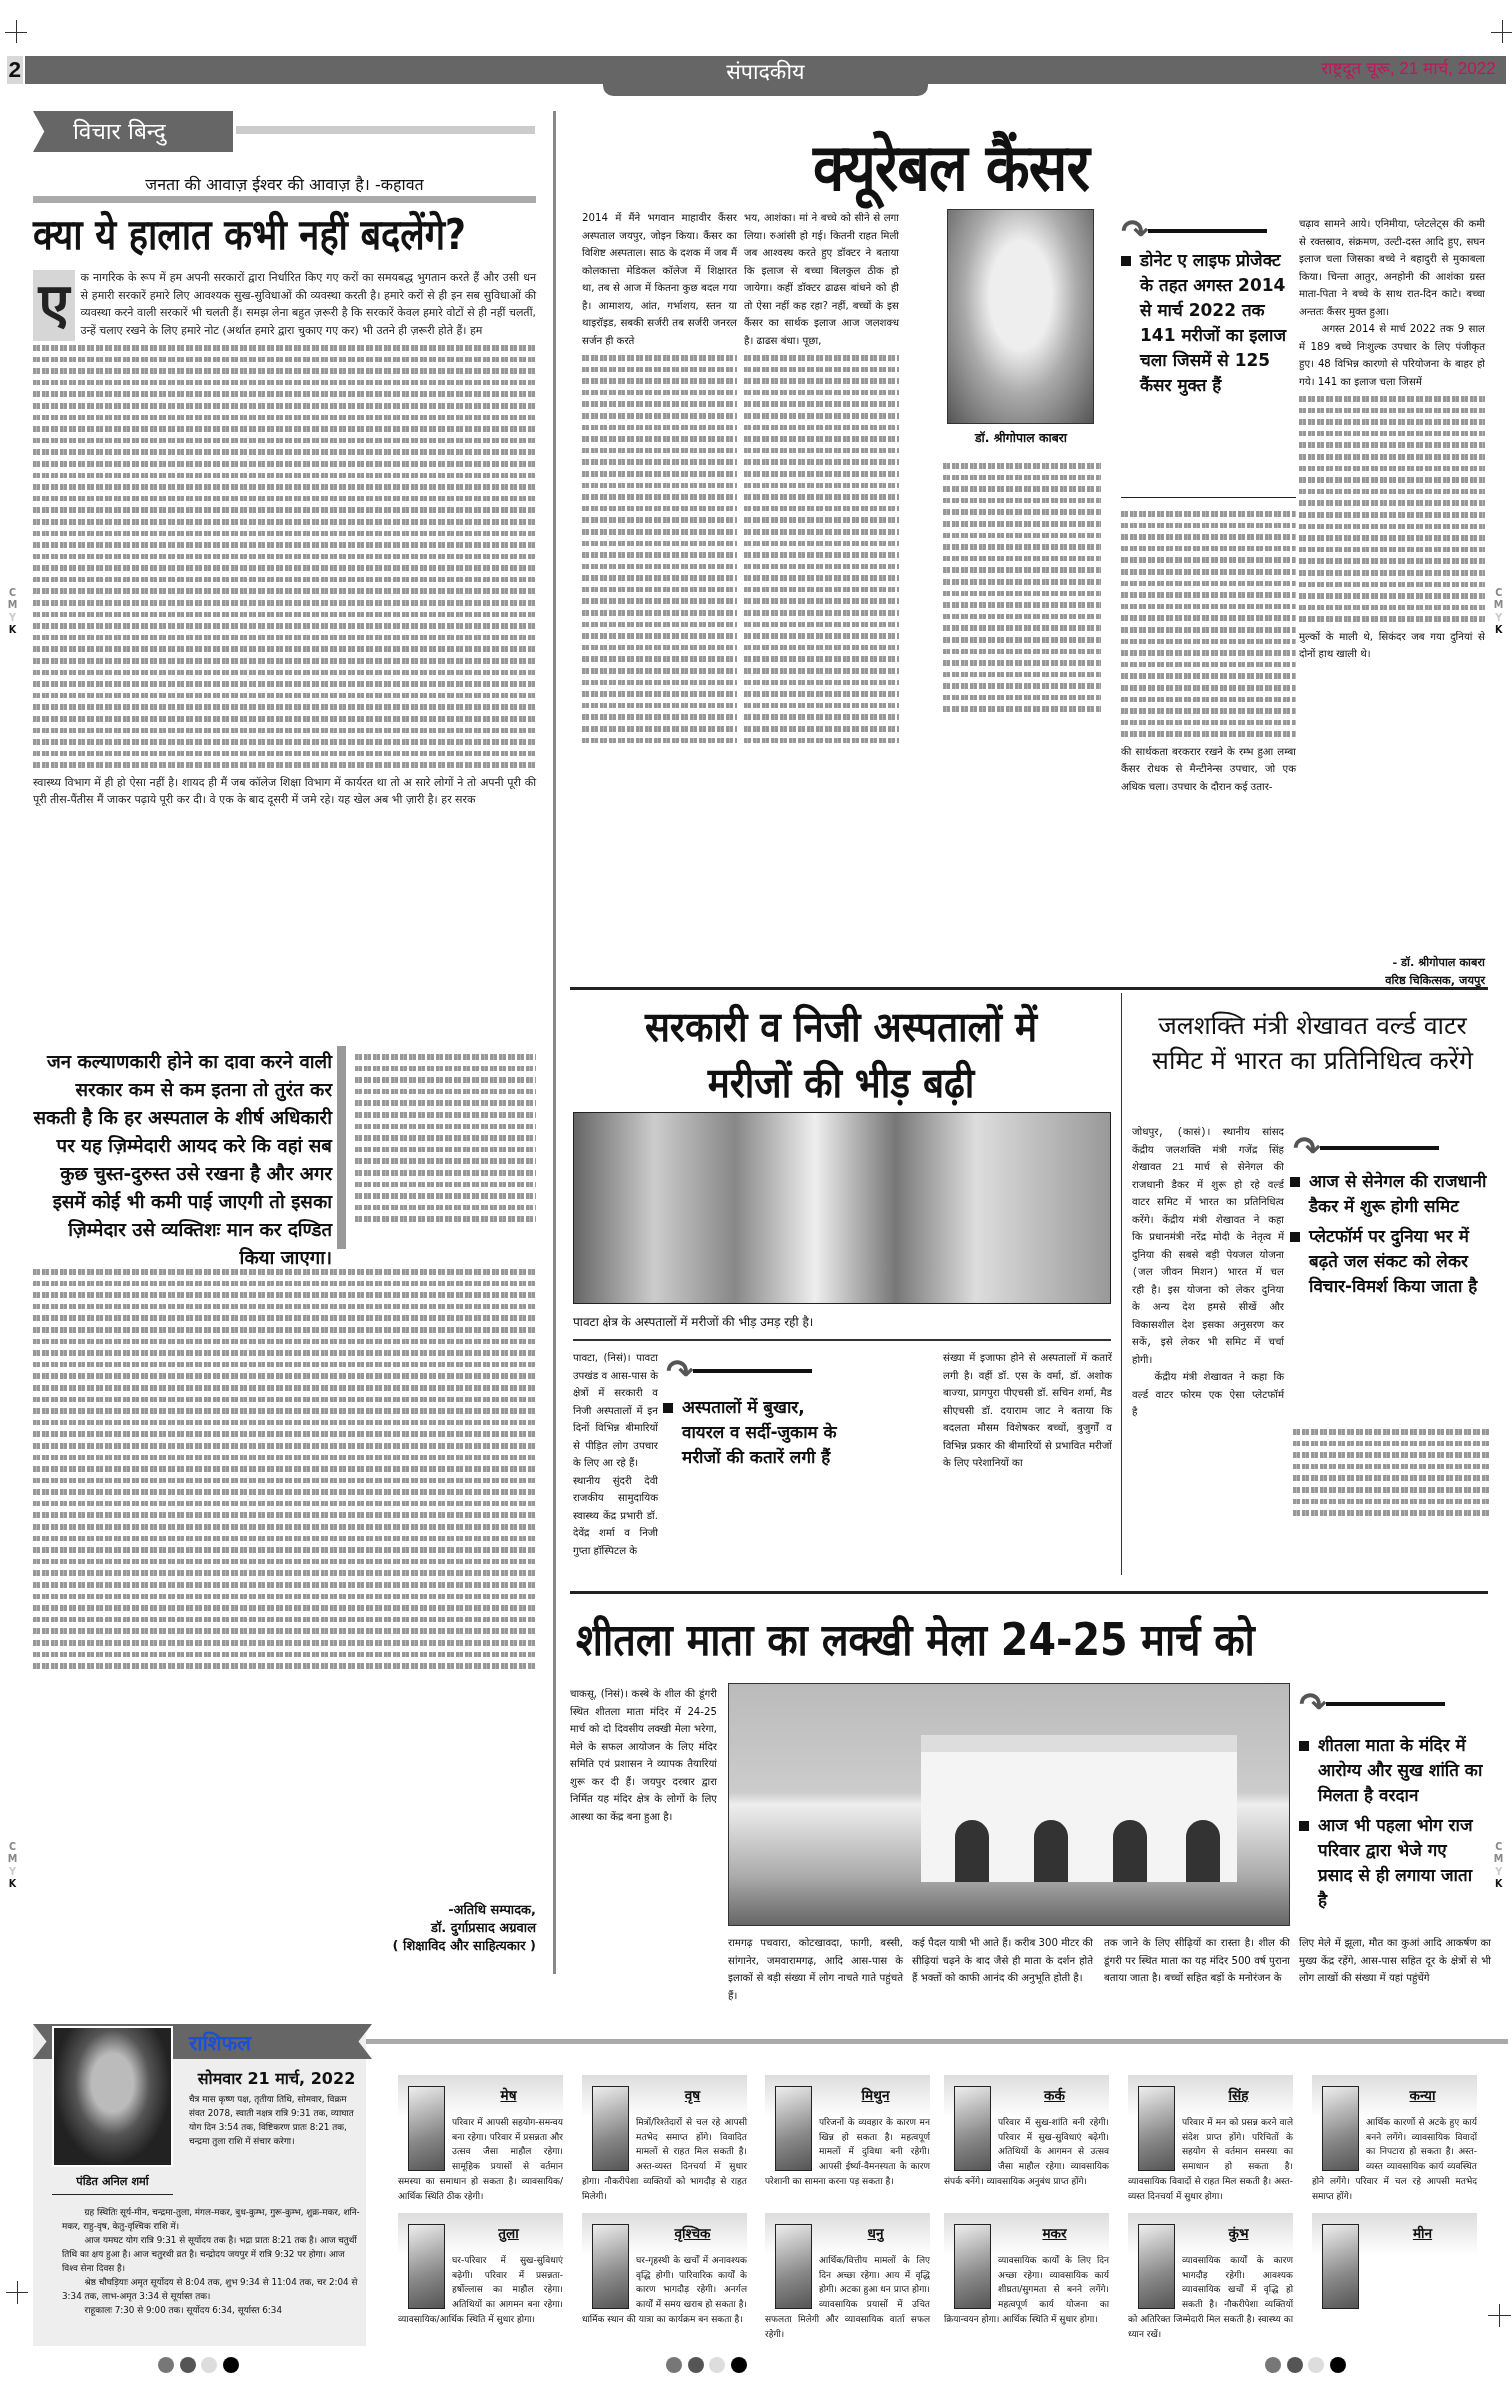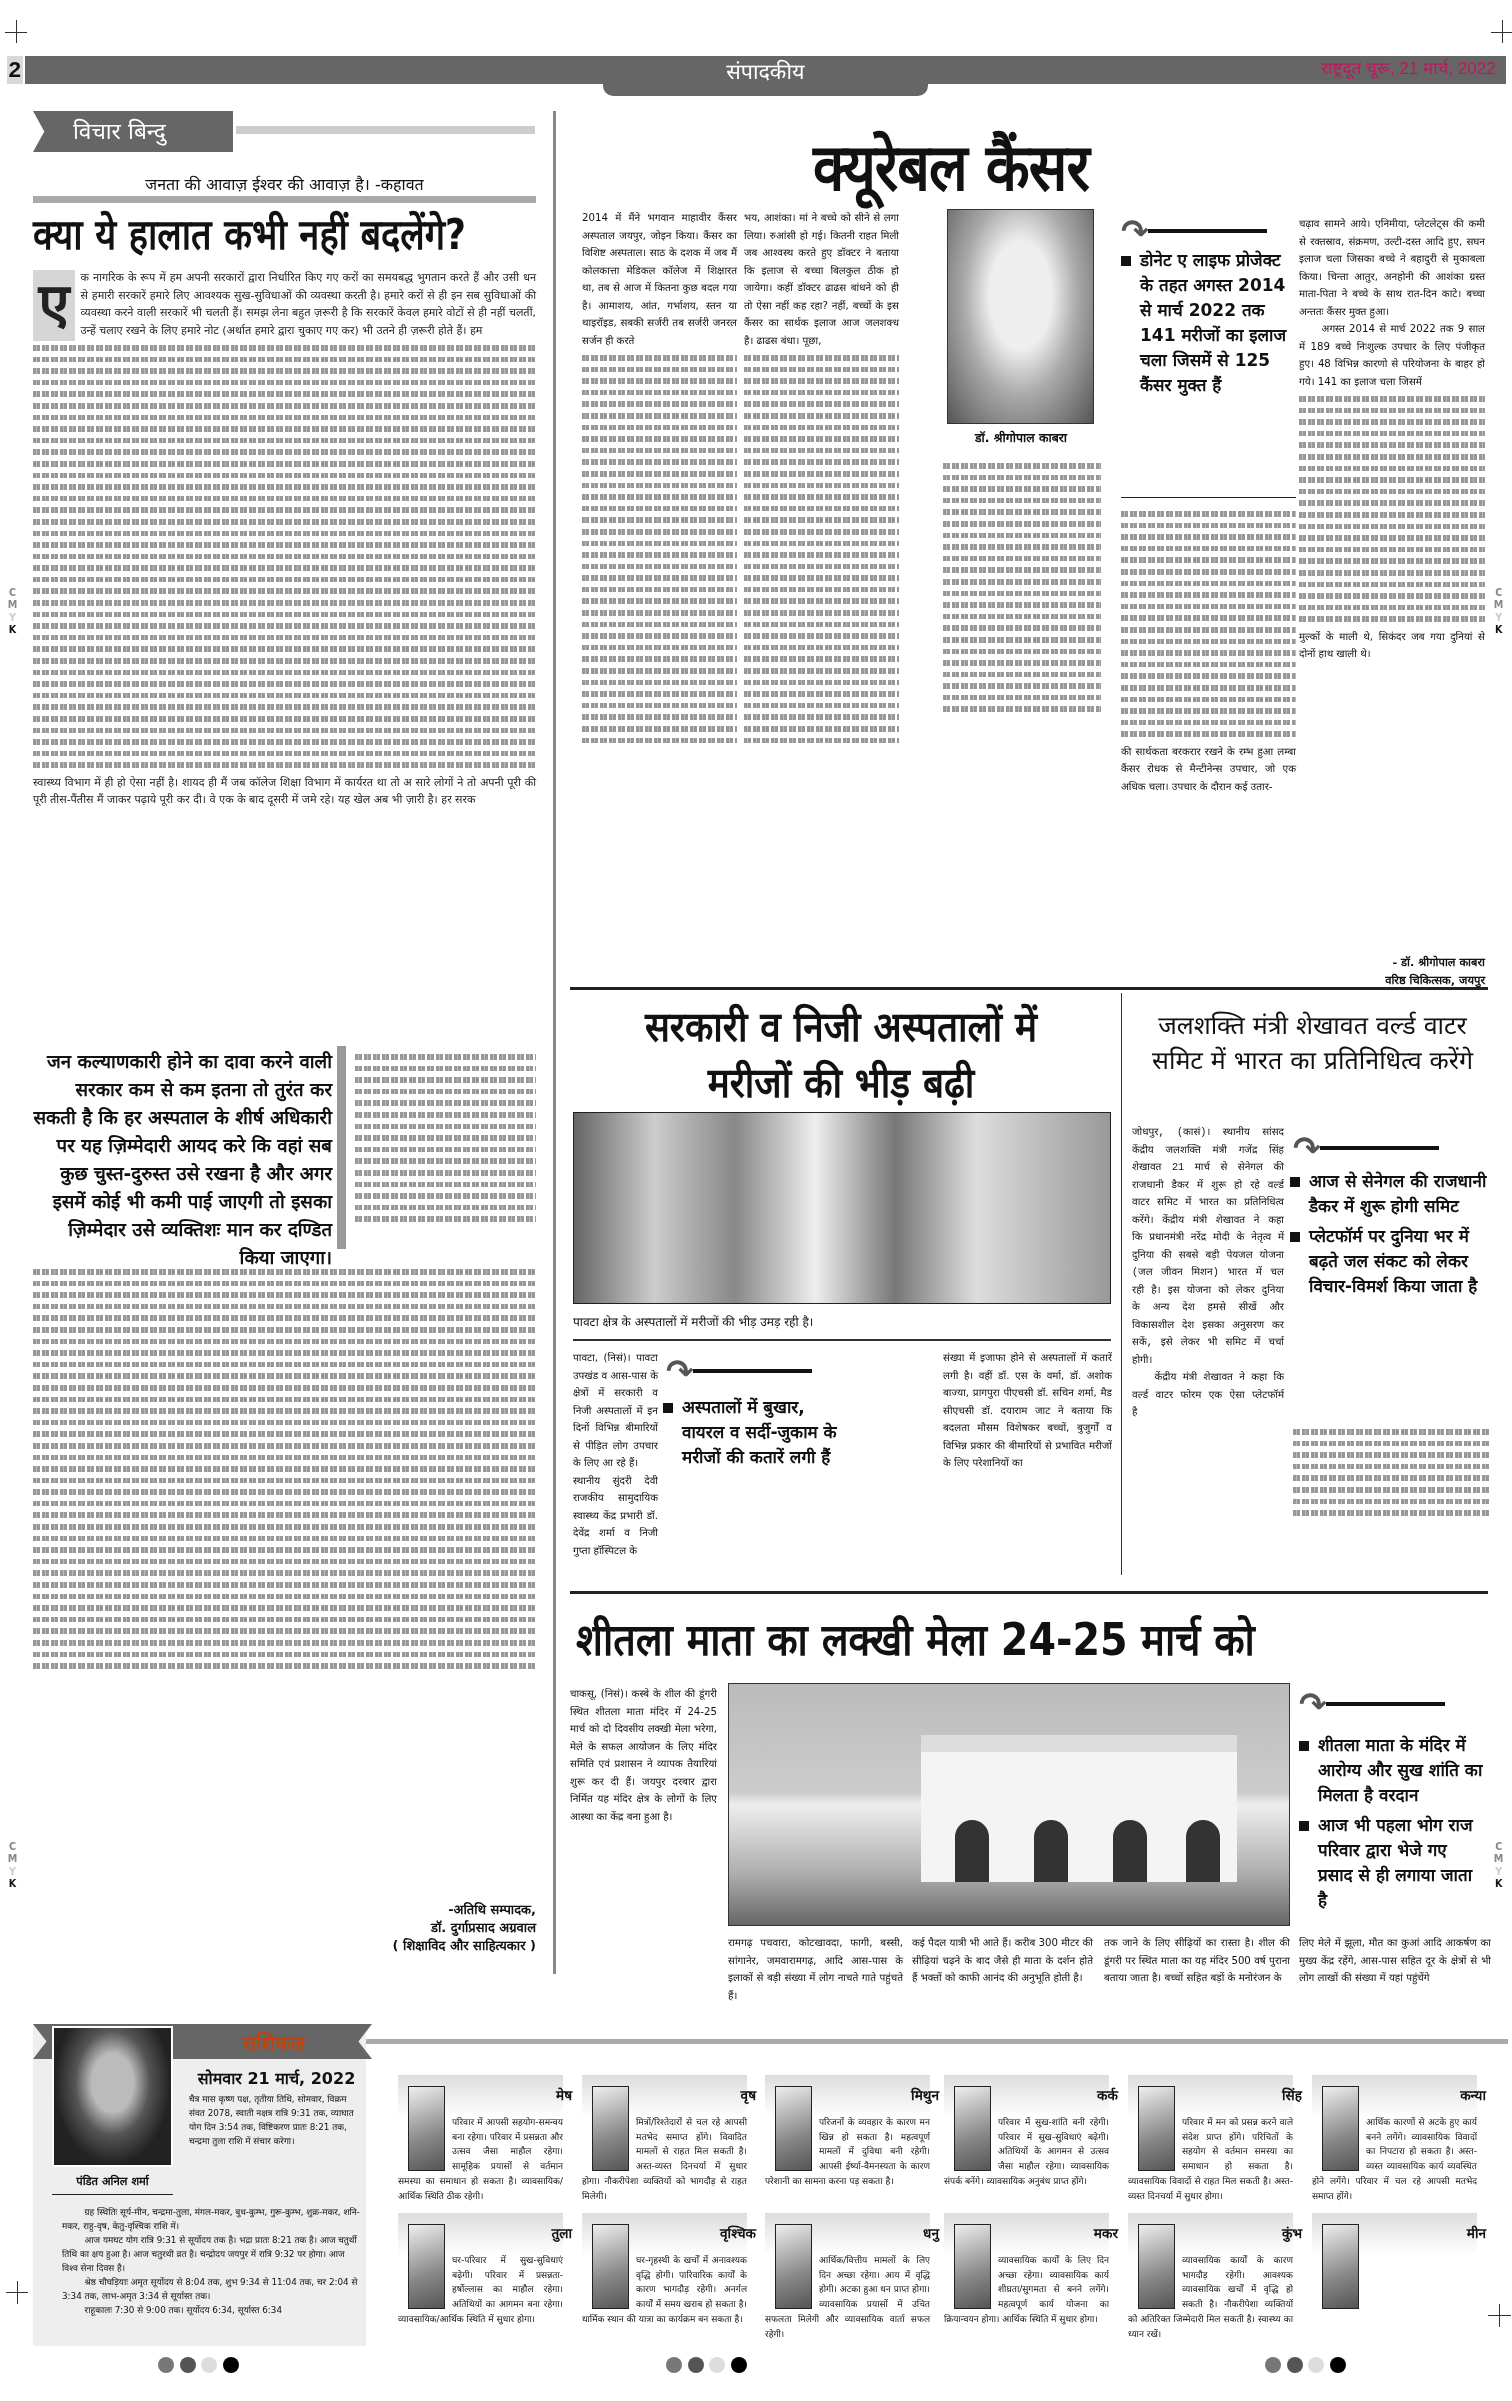--- a/index.html
+++ b/index.html
@@ -79,32 +79,32 @@
   #sheet-bottom1 { left: 728px; top: 1934px; width: 175px; }
   #sheet-bottom2 { left: 912px; top: 1934px; width: 181px; }
   #sheet-bottom3 { left: 1104px; top: 1934px; width: 186px; }
   #sheet-bottom4 { left: 1299px; top: 1934px; width: 192px; }
 
   #rule-bottom { left: 339px; top: 2039px; width: 1169px; height: 4.5px; background: #aaa; }
 
   
   #rashi-box { left: 33px; top: 2024px; width: 333px; height: 322px; background: #eee; }
   #rashi-ribbon { left: 33px; top: 2024px; width: 339px; height: 35px; background: #666; clip-path: polygon(0 0,100% 0,96% 50%,100% 100%,0 100%,4% 50%); }
-  #rashi-label { left: 189px; top: 2027px; width: 169px; text-align: center; color: #c2410c; font: bold 20.3px/32px "DejaVu Sans", sans-serif; }
+  #rashi-label { left: 189px; top: 2027px; width: 169px; color: #1d4ed8; font: bold 20.3px/32px "DejaVu Sans", sans-serif; }
   #pandit-photo { left: 52px; top: 2026px; width: 121px; height: 141px; background: radial-gradient(ellipse at 50% 40%, #bbb 0 25%, #555 45%, #222 70%); border: 2.3px solid #fff; }
   #pandit-name { left: 52px; top: 2173px; width: 121px; text-align: center; font: bold 11.3px "DejaVu Sans", sans-serif; border-bottom: 1.1px solid #222; padding-bottom: 5.6px; }
   #rashi-date { left: 192px; top: 2067px; width: 169px; text-align: center; font: bold 16px "DejaVu Sans", sans-serif; }
   #panchang { left: 189px; top: 2092px; width: 169px; font: 8.8px/14px "DejaVu Sans", sans-serif; }
   #panchang-2 { left: 45px; top: 2168px; width: 316px; font: 8.8px/14px "DejaVu Sans", sans-serif; }
   #panchang-2 p { text-indent: 22.6px; margin-left: 17px; }
 
   .zodiac { position: absolute; width: 169px; height: 141px; }
   .zodiac .head { position: absolute; left: 0; top: 0; width: 165px; height: 42px; background: linear-gradient(180deg,#ddd,#fff); }
   .zodiac .sym { position: absolute; left: 10.2px; top: 11.3px; width: 37px; height: 85px; border: 1.1px solid #222; background: linear-gradient(160deg,#eee,#888 60%,#555); }
-  .zodiac .name { position: absolute; left: 61px; top: 10.2px; width: 113px; text-align: right; font: bold 13.6px "DejaVu Sans", sans-serif; }
+  .zodiac .name { position: absolute; left: 54px; top: 10.2px; width: 113px; text-align: center; font: bold 13.6px "DejaVu Sans", sans-serif; text-decoration: underline; }
   .zodiac .desc { position: absolute; left: 0; top: 40px; width: 165px; font: 9px/14.7px "DejaVu Sans", sans-serif; text-align: justify; }
   .zodiac .desc::before { content: ""; float: left; width: 54px; height: 56px; }
 
   .dots { position: absolute; display: flex; gap: 5.6px; }
   .dots span { width: 16px; height: 16px; border-radius: 50%; display: inline-block; }
   .cmyk { position: absolute; font: bold 9.6px "DejaVu Sans", sans-serif; line-height: 12.4px; text-align: center; width: 11.3px; color: #888; }
   .cmyk .k { color: #111; }
 </style>
 </head>
 <body>

